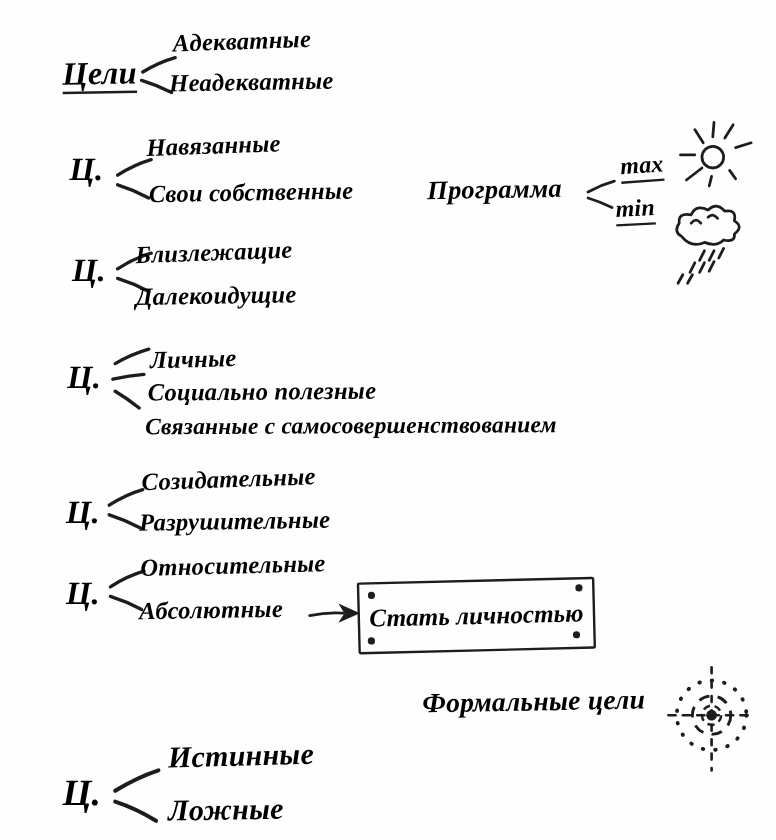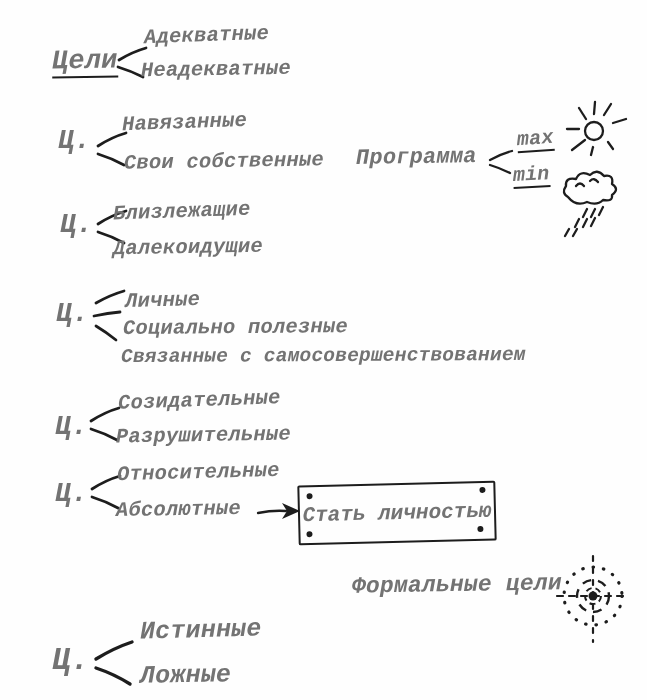--- a/index.html
+++ b/index.html
@@ -1,19 +1,19 @@
 <!DOCTYPE html>
 <html><head>
 <meta charset="utf-8">
 <style>
   * { margin:0; padding:0; box-sizing:border-box; }
   html,body { background:#ffffff; }
   .canvas {
     position:relative; width:647px; height:700px; background:#fefefe;
-    font-family:Liberation Mono, monospace; color:#737373; overflow:hidden;
+    font-family:Liberation Serif, serif; color:#000000; overflow:hidden;
   }
   .hw { position:absolute; font-style:italic; white-space:nowrap; letter-spacing:.2px; line-height:1.05; }
   .node  { font-size:27px; font-weight:bold; }
   .branch{ font-size:20.5px; font-weight:600; }
   .ul    { border-bottom:2.4px solid #1d1d1d; padding-bottom:1px; }
   .icon  { position:absolute; overflow:visible; }
   .stroke{ fill:none; stroke:#1d1d1d; stroke-width:2.8; stroke-linecap:round; stroke-linejoin:round; }
   .thin  { stroke-width:2.3; }
   .thick { stroke-width:3.4; }
   .callout-box{

